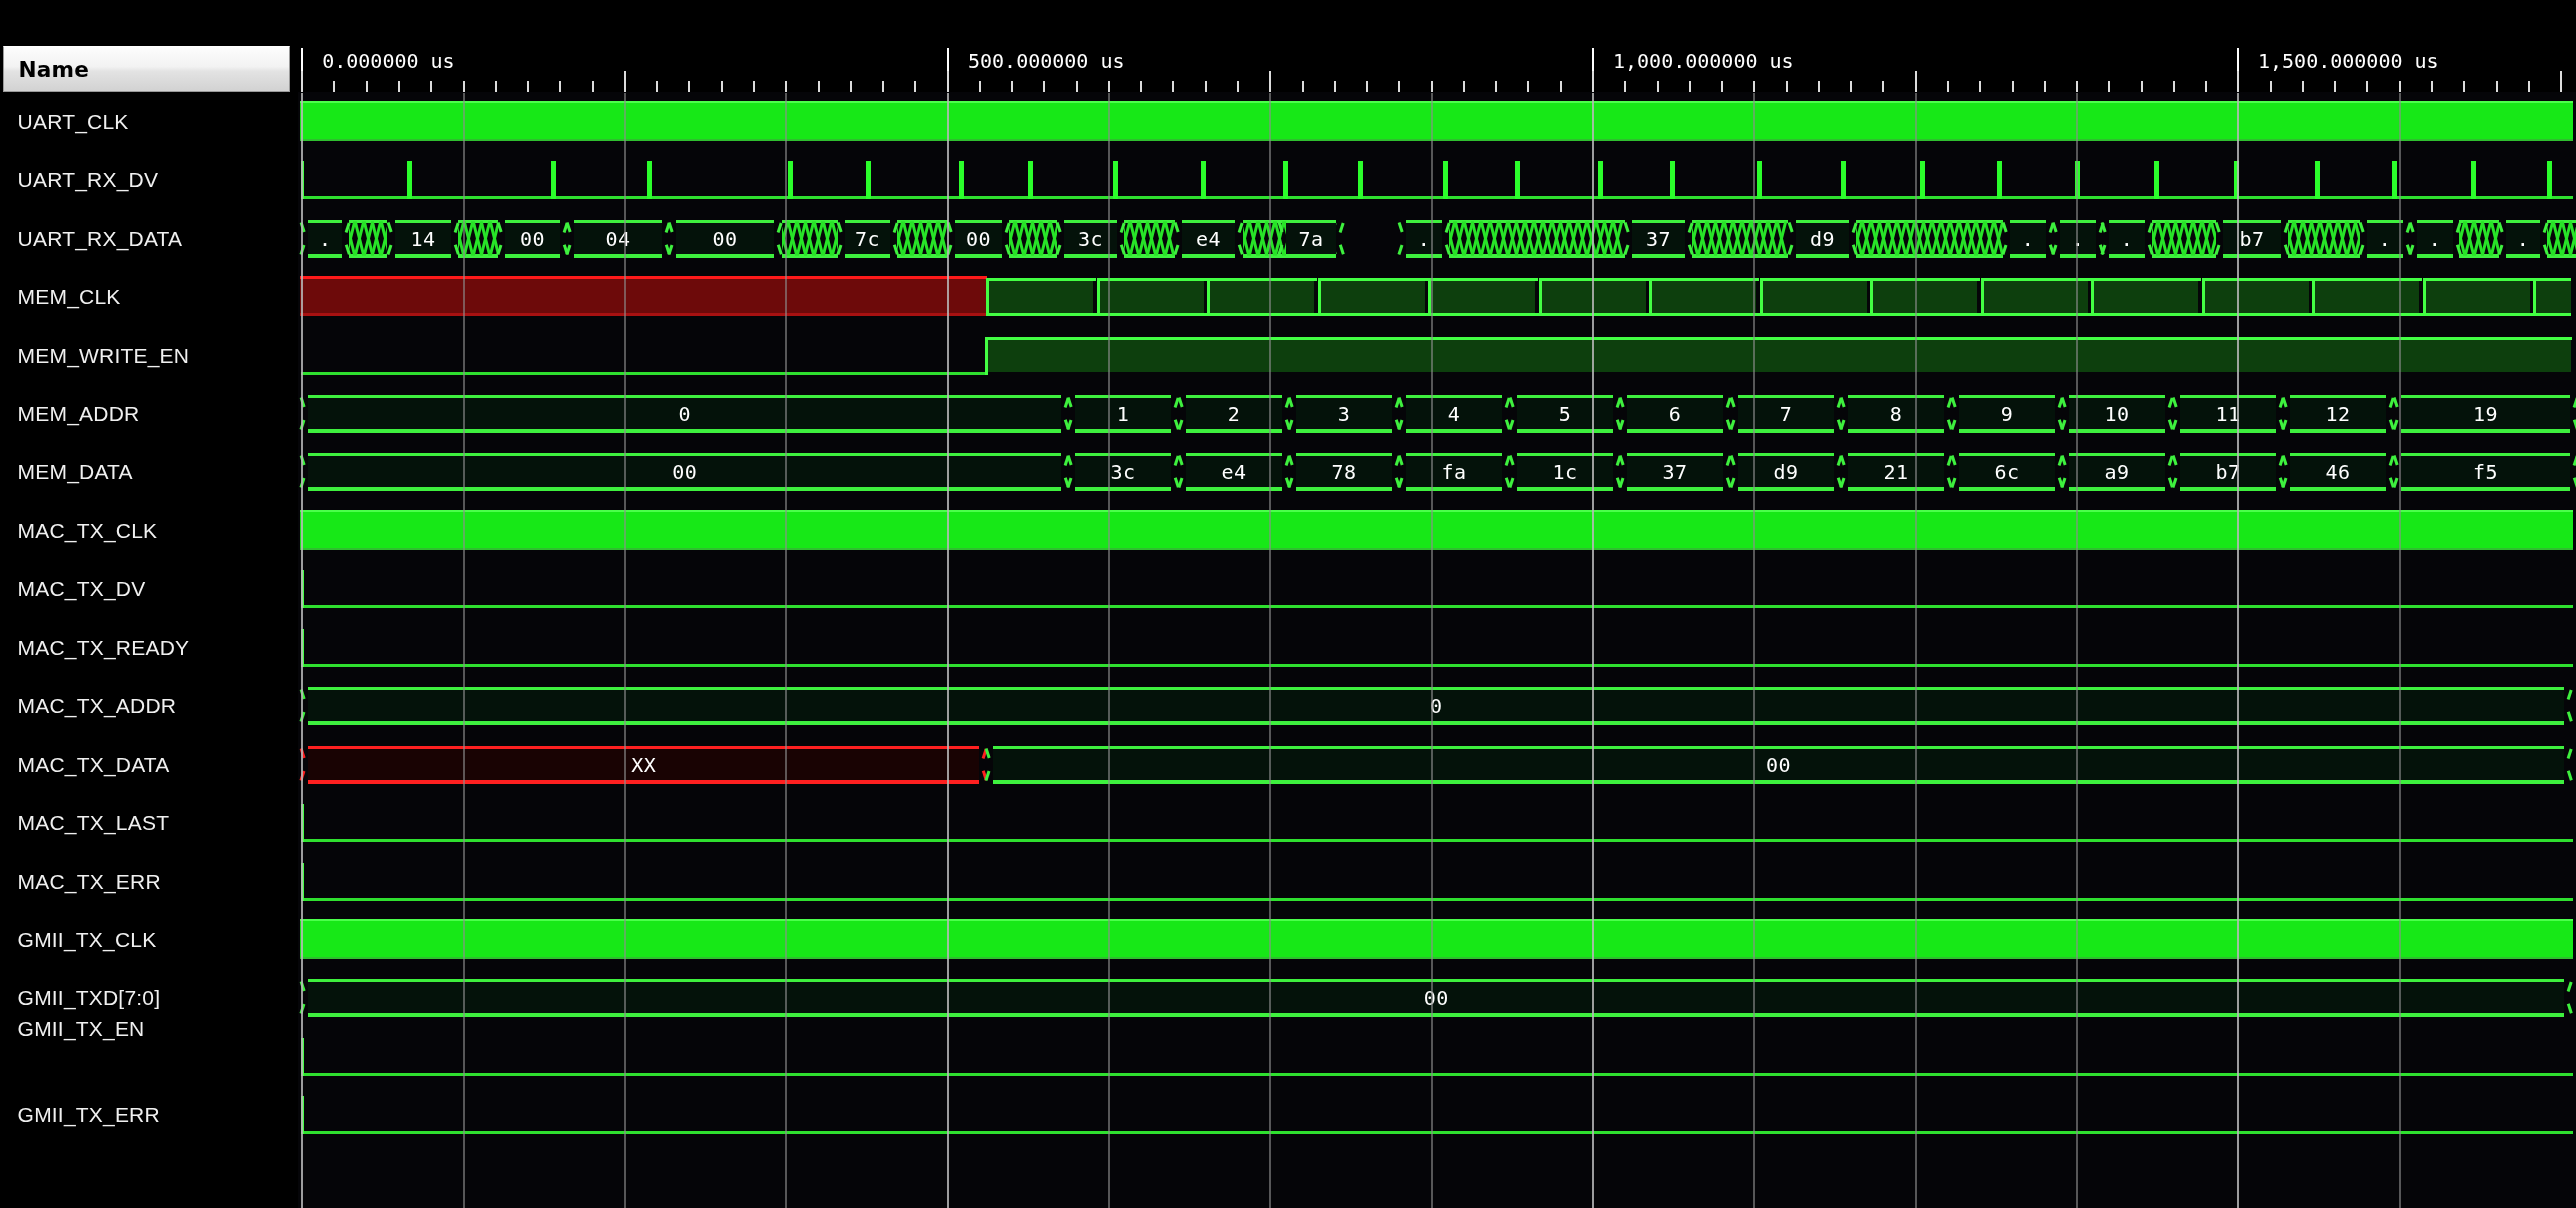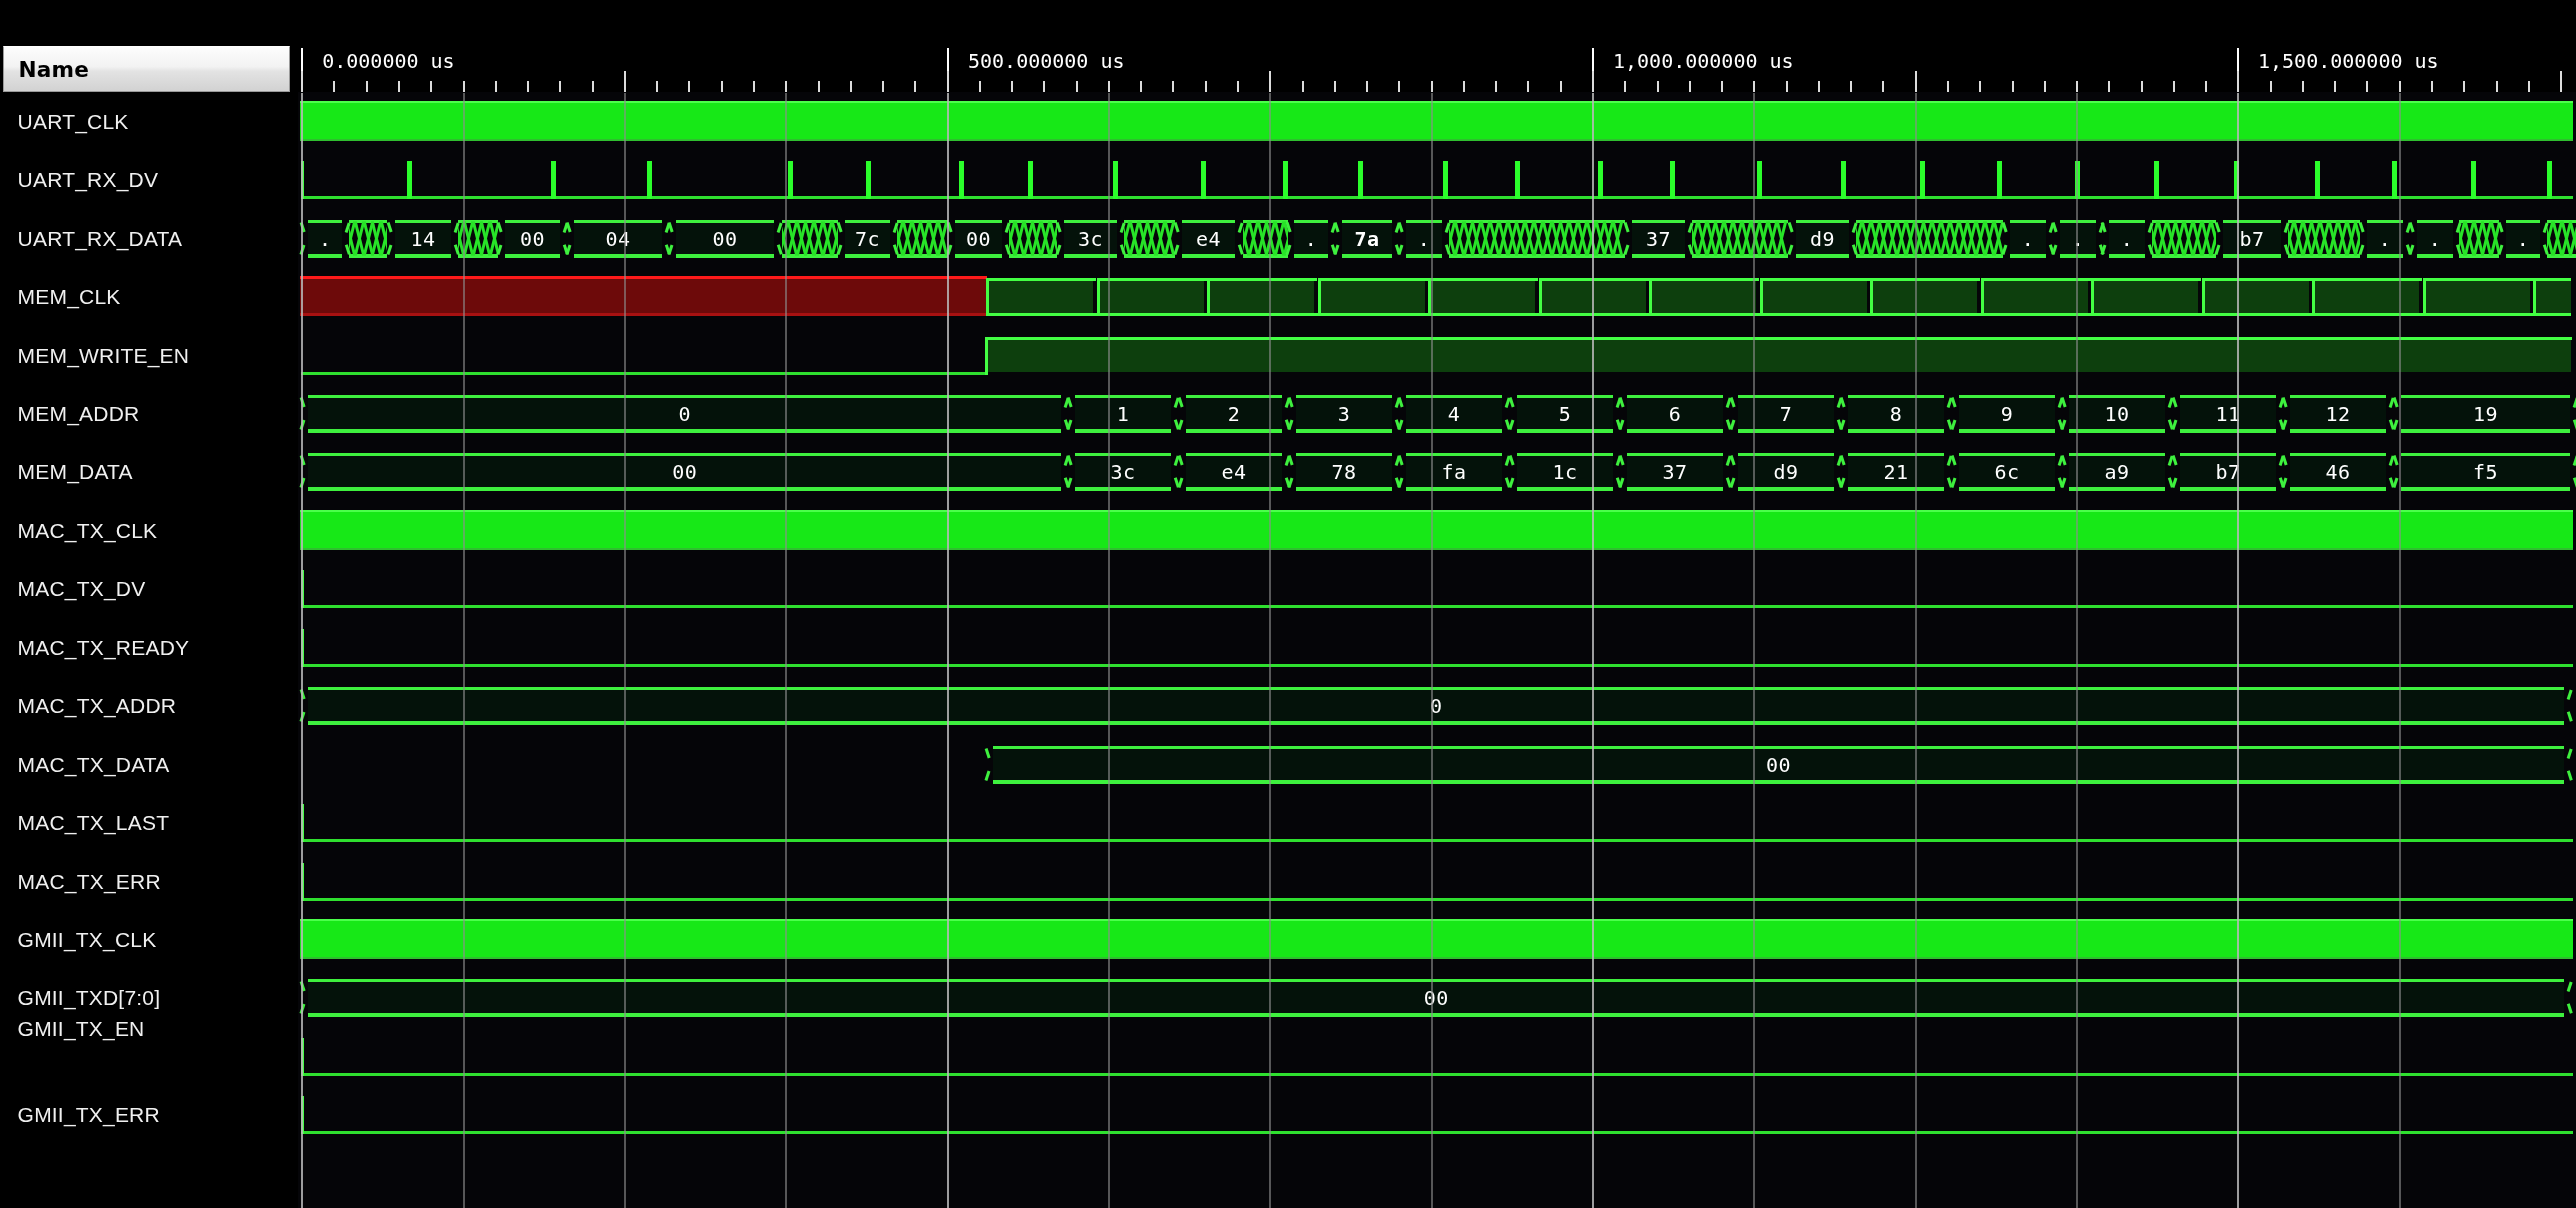--- a/index.html
+++ b/index.html
@@ -520,21 +520,21 @@
             <div class="hx" style="left: 44px; transform: rotate(-14deg);"></div>
           </div>
           <div class="bus" style="left: 989px; width: 48px;">
             <div class="bl"></div>
             <div class="br"></div>
             <div class="bfill"></div>
             <div class="bt"></div>
             <div class="bb"></div>
             <div class="blabel">.</div>
           </div>
-          <div class="bus" style="left: 1037px; width: 64px; font-weight: bold;">
+          <div class="bus" style="left: 981px; width: 64px;">
             <div class="bl"></div>
             <div class="br"></div>
             <div class="bfill"></div>
             <div class="bt"></div>
             <div class="bb"></div>
             <div class="blabel">7a</div>
           </div>
           <div class="bus" style="left: 1101px; width: 50px;">
             <div class="bl"></div>
             <div class="br"></div>
@@ -1090,20 +1090,28 @@
           <div class="bus" style="left: 3.2px; width: 2270px;">
             <div class="bl"></div>
             <div class="br"></div>
             <div class="bfill"></div>
             <div class="bt"></div>
             <div class="bb"></div>
             <div class="blabel">0</div>
           </div>
         </div>
         <div class="wrow" style="top: 736px;">
+          <div class="bus xbus" style="left: 3.2px; width: 685px;">
+            <div class="bl"></div>
+            <div class="br"></div>
+            <div class="bfill"></div>
+            <div class="bt"></div>
+            <div class="bb"></div>
+            <div class="blabel">XX</div>
+          </div>
           <div class="bus" style="left: 688px; width: 1585px;">
             <div class="bl"></div>
             <div class="br"></div>
             <div class="bfill"></div>
             <div class="bt"></div>
             <div class="bb"></div>
             <div class="blabel">00</div>
           </div>
         </div>
         <div class="wrow" style="top: 794px;">

